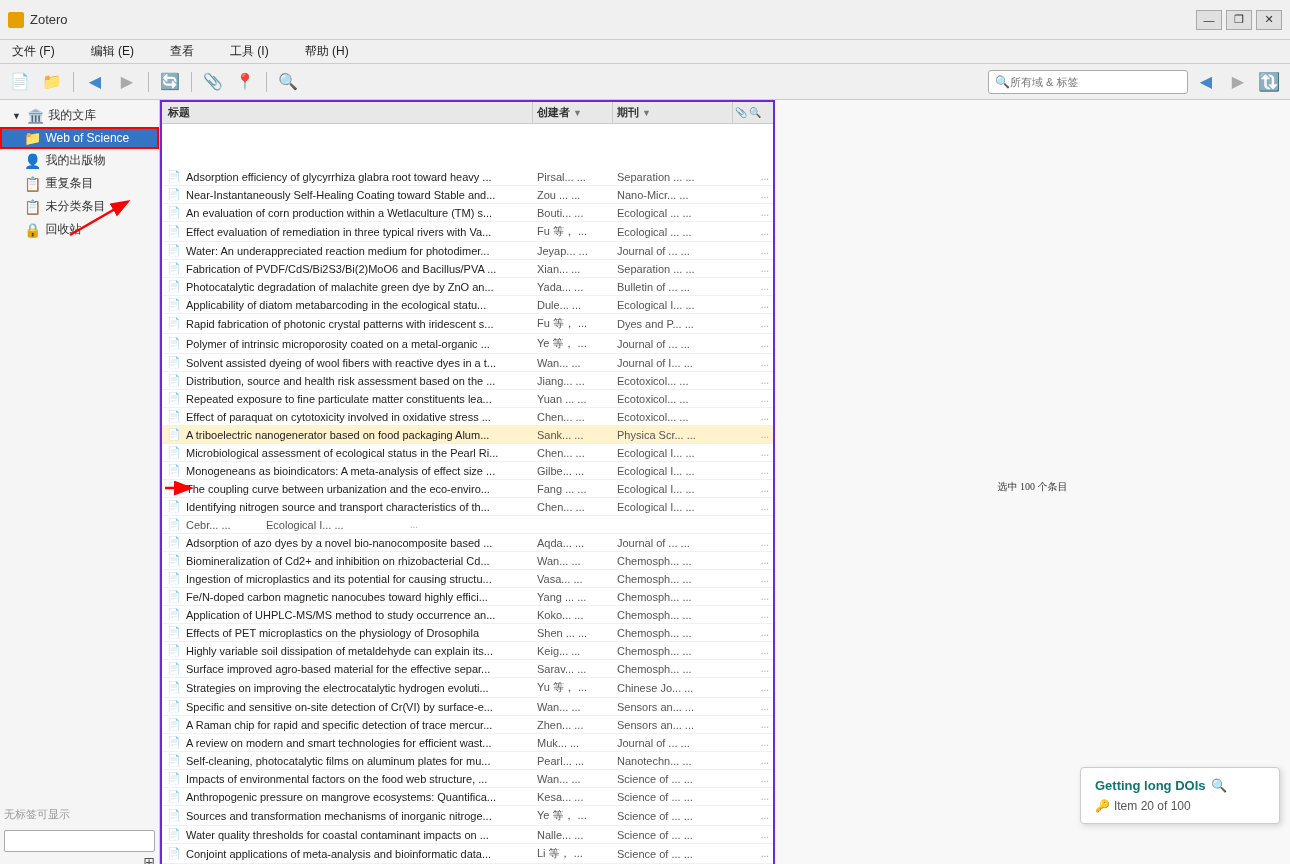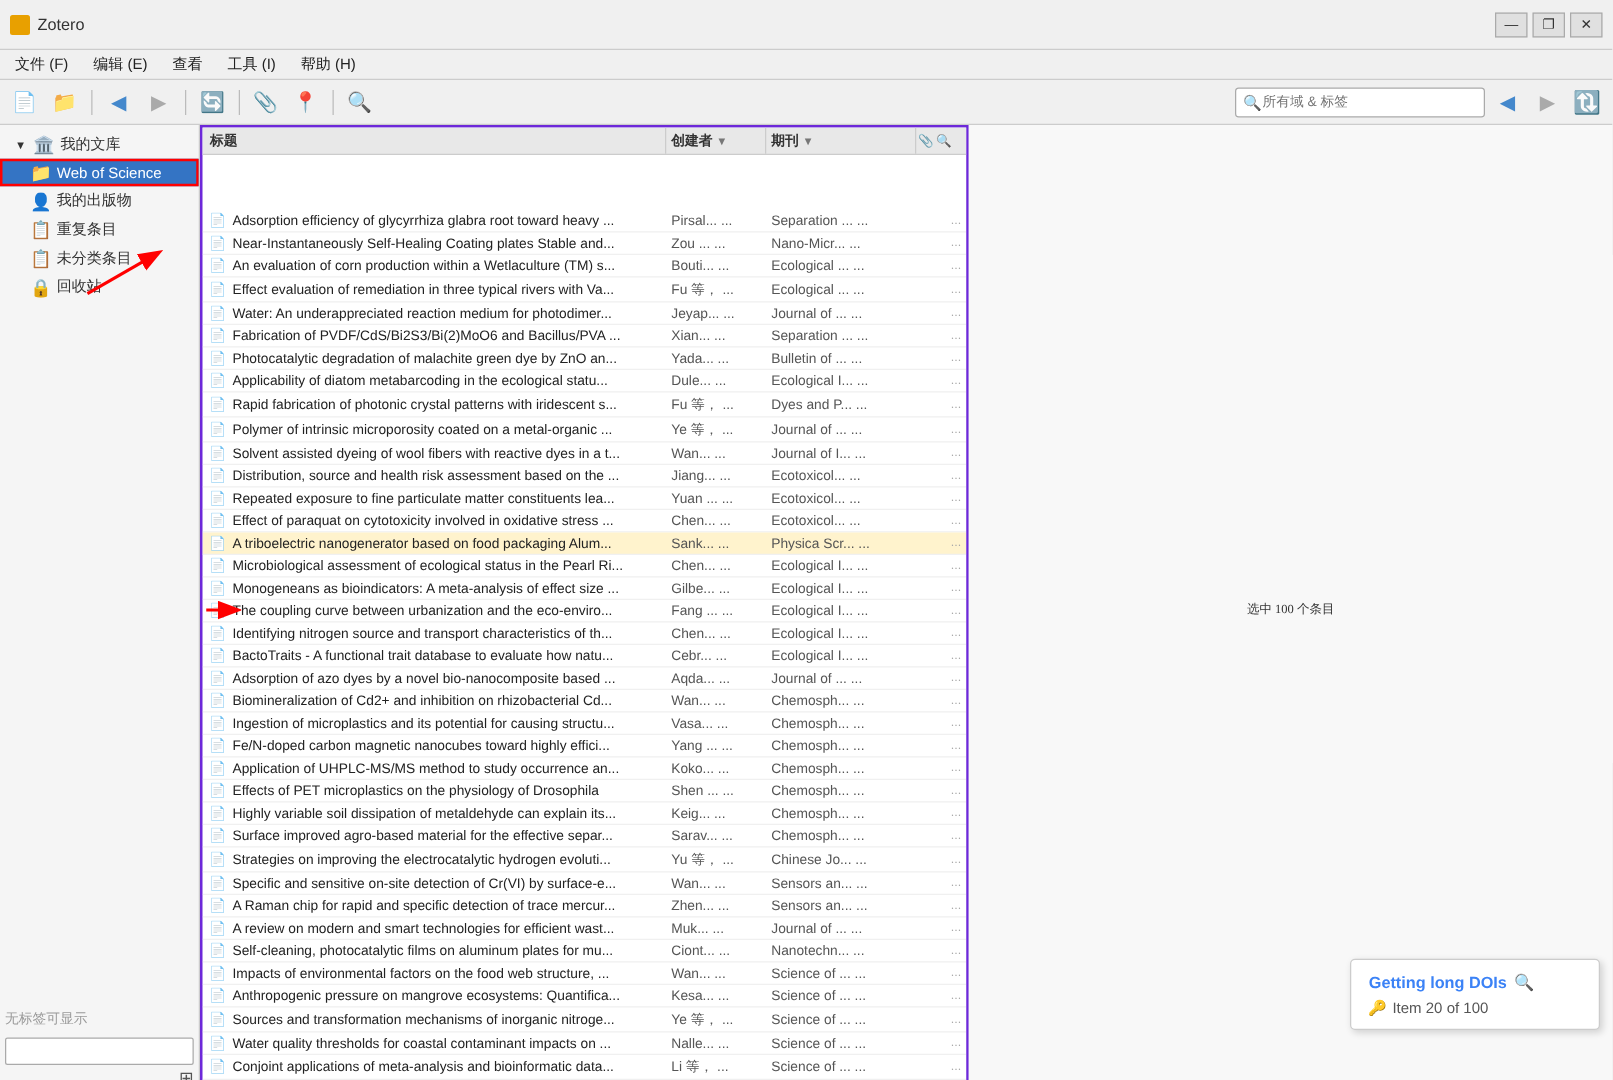--- a/index.html
+++ b/index.html
@@ -49,21 +49,21 @@
     .title-btn.close { background: #e0e0e0; }
 
     
     .menu-bar {
       background: #f0f0f0;
       height: 24px;
       display: flex;
       align-items: center;
       padding: 0 4px;
       border-bottom: 1px solid #ccc;
-      gap: 4px;
+      gap: 20px;
     }
     .menu-item {
       padding: 2px 8px;
       font-size: 12px;
       color: #222;
       cursor: pointer;
     }
 
     
     .toolbar {
@@ -303,21 +303,21 @@
       background: white;
       border: 1px solid #ccc;
       border-radius: 4px;
       padding: 10px 14px;
       box-shadow: 2px 2px 6px rgba(0,0,0,0.15);
       min-width: 200px;
     }
     .doi-popup-title {
       font-weight: bold;
       font-size: 13px;
-      color: #3b82f6;
+      color: #0f766e;
       margin-bottom: 6px;
       display: flex; align-items: center; gap: 6px;
     }
     .doi-popup-content {
       font-size: 12px;
       color: #555;
       display: flex; align-items: center; gap: 4px;
     }
 
     
@@ -492,21 +492,21 @@
     <div class="file-list-body" id="file-rows-container">
     <div class="file-row">
     <span class="row-icon">📄</span>
     <span class="row-title">Adsorption efficiency of glycyrrhiza glabra root toward heavy ...</span>
     <span class="row-author">Pirsal... ...</span>
     <span class="row-journal">Separation ... ...</span>
     <span class="row-extra">...</span>
   </div>
         <div class="file-row">
     <span class="row-icon">📄</span>
-    <span class="row-title">Near-Instantaneously Self-Healing Coating plates Stable and...</span>
+    <span class="row-title">Near-Instantaneously Self-Healing Coating toward Stable and...</span>
     <span class="row-author">Zou ... ...</span>
     <span class="row-journal">Nano-Micr... ...</span>
     <span class="row-extra">...</span>
   </div>
         <div class="file-row">
     <span class="row-icon">📄</span>
     <span class="row-title">An evaluation of corn production within a Wetlaculture (TM) s...</span>
     <span class="row-author">Bouti... ...</span>
     <span class="row-journal">Ecological ... ...</span>
     <span class="row-extra">...</span>
@@ -618,21 +618,20 @@
   </div>
         <div class="file-row">
     <span class="row-icon">📄</span>
     <span class="row-title">Identifying nitrogen source and transport characteristics of th...</span>
     <span class="row-author">Chen... ...</span>
     <span class="row-journal">Ecological I... ...</span>
     <span class="row-extra">...</span>
   </div>
         <div class="file-row">
     <span class="row-icon">📄</span>
-    <span class="row-title">BactoTraits - A functional trait database to evaluate how natu...</span>
     <span class="row-author">Cebr... ...</span>
     <span class="row-journal">Ecological I... ...</span>
     <span class="row-extra">...</span>
   </div>
         <div class="file-row">
     <span class="row-icon">📄</span>
     <span class="row-title">Adsorption of azo dyes by a novel bio-nanocomposite based ...</span>
     <span class="row-author">Aqda... ...</span>
     <span class="row-journal">Journal of ... ...</span>
     <span class="row-extra">...</span>
@@ -710,21 +709,21 @@
         <div class="file-row">
     <span class="row-icon">📄</span>
     <span class="row-title">A review on modern and smart technologies for efficient wast...</span>
     <span class="row-author">Muk... ...</span>
     <span class="row-journal">Journal of ... ...</span>
     <span class="row-extra">...</span>
   </div>
         <div class="file-row">
     <span class="row-icon">📄</span>
     <span class="row-title">Self-cleaning, photocatalytic films on aluminum plates for mu...</span>
-    <span class="row-author">Ciont... ...</span>
+    <span class="row-author">Pearl... ...</span>
     <span class="row-journal">Nanotechn... ...</span>
     <span class="row-extra">...</span>
   </div>
         <div class="file-row">
     <span class="row-icon">📄</span>
     <span class="row-title">Impacts of environmental factors on the food web structure, ...</span>
     <span class="row-author">Wan... ...</span>
     <span class="row-journal">Science of ... ...</span>
     <span class="row-extra">...</span>
   </div>

